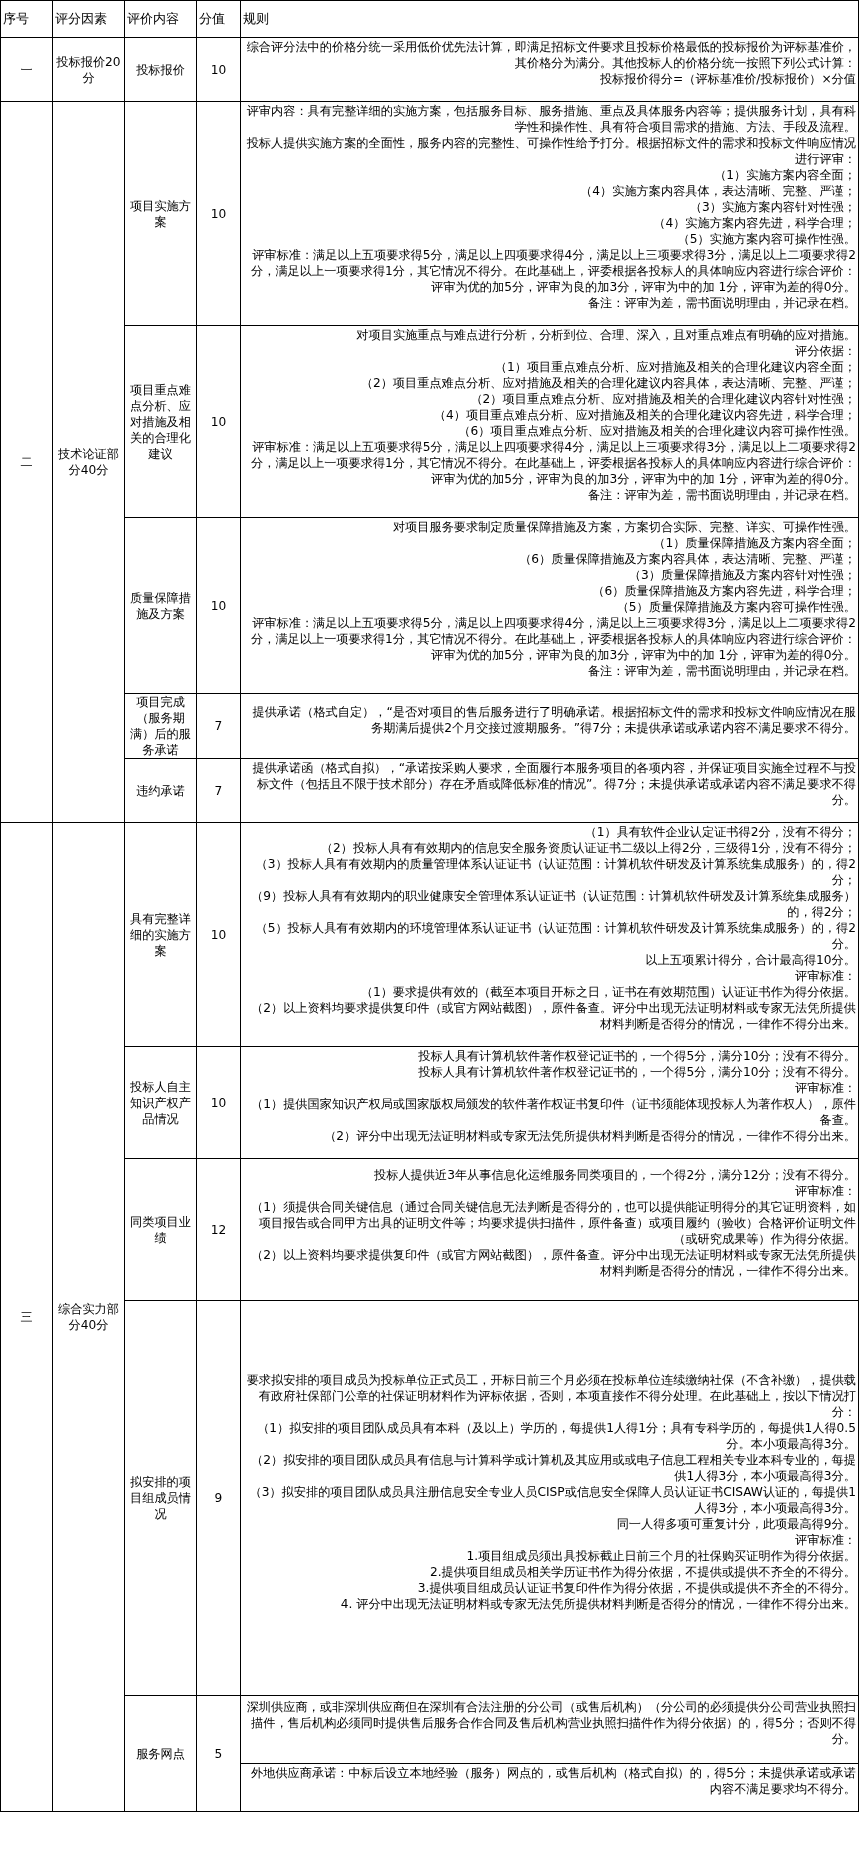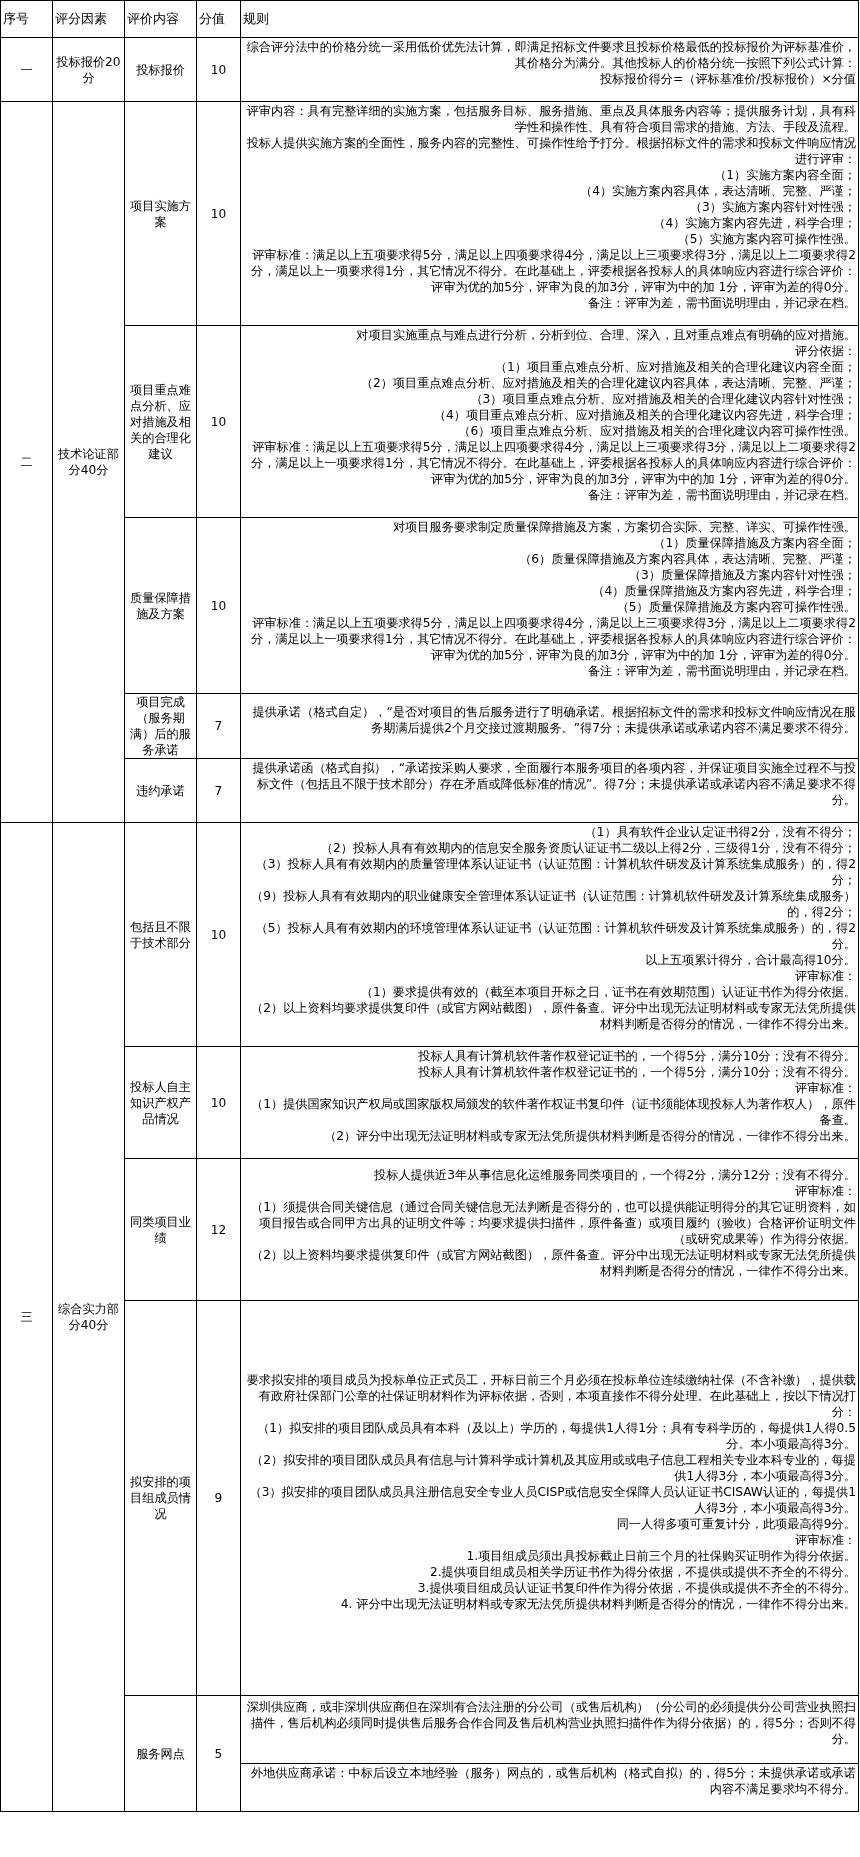--- a/index.html
+++ b/index.html
@@ -62,36 +62,36 @@
       </td>
     </tr>
     <tr style="height:192px">
       <td class="c">项目重点难点分析、应对措施及相关的合理化建议</td>
       <td class="c">10</td>
       <td class="rule">
         <span class="line">对项目实施重点与难点进行分析，分析到位、合理、深入，且对重点难点有明确的应对措施。</span>
         <span class="line">评分依据：</span>
         <span class="line">（1）项目重点难点分析、应对措施及相关的合理化建议内容全面；</span>
         <span class="line">（2）项目重点难点分析、应对措施及相关的合理化建议内容具体，表达清晰、完整、严谨；</span>
-        <span class="line">（3）项目重点难点分析、应对措施及相关的合理化建议内容针对性强；</span>
+        <span class="line">（2）项目重点难点分析、应对措施及相关的合理化建议内容针对性强；</span>
         <span class="line">（4）项目重点难点分析、应对措施及相关的合理化建议内容先进，科学合理；</span>
         <span class="line">（6）项目重点难点分析、应对措施及相关的合理化建议内容可操作性强。</span>
         <span class="line">评审标准：满足以上五项要求得5分，满足以上四项要求得4分，满足以上三项要求得3分，满足以上二项要求得2分，满足以上一项要求得1分，其它情况不得分。在此基础上，评委根据各投标人的具体响应内容进行综合评价：评审为优的加5分，评审为良的加3分，评审为中的加 1分，评审为差的得0分。</span>
         <span class="line">备注：评审为差，需书面说明理由，并记录在档。</span>
       </td>
     </tr>
     <tr style="height:175px">
       <td class="c">质量保障措施及方案</td>
       <td class="c">10</td>
       <td class="rule">
         <span class="line">对项目服务要求制定质量保障措施及方案，方案切合实际、完整、详实、可操作性强。</span>
         <span class="line">（1）质量保障措施及方案内容全面；</span>
         <span class="line">（6）质量保障措施及方案内容具体，表达清晰、完整、严谨；</span>
         <span class="line">（3）质量保障措施及方案内容针对性强；</span>
-        <span class="line">（4）质量保障措施及方案内容先进，科学合理；</span>
+        <span class="line">（6）质量保障措施及方案内容先进，科学合理；</span>
         <span class="line">（5）质量保障措施及方案内容可操作性强。</span>
         <span class="line">评审标准：满足以上五项要求得5分，满足以上四项要求得4分，满足以上三项要求得3分，满足以上二项要求得2分，满足以上一项要求得1分，其它情况不得分。在此基础上，评委根据各投标人的具体响应内容进行综合评价：评审为优的加5分，评审为良的加3分，评审为中的加 1分，评审为差的得0分。</span>
         <span class="line">备注：评审为差，需书面说明理由，并记录在档。</span>
       </td>
     </tr>
     <tr style="height:65px">
       <td class="c">项目完成（服务期满）后的服务承诺</td>
       <td class="c">7</td>
       <td class="rule">
         <span class="line">提供承诺（格式自定），“是否对项目的售后服务进行了明确承诺。根据招标文件的需求和投标文件响应情况在服务期满后提供2个月交接过渡期服务。”得7分；未提供承诺或承诺内容不满足要求不得分。</span>
@@ -101,21 +101,21 @@
       <td class="c">违约承诺</td>
       <td class="c">7</td>
       <td class="rule">
         <span class="line">提供承诺函（格式自拟），“承诺按采购人要求，全面履行本服务项目的各项内容，并保证项目实施全过程不与投标文件（包括且不限于技术部分）存在矛盾或降低标准的情况”。得7分；未提供承诺或承诺内容不满足要求不得分。</span>
       </td>
     </tr>
 
     <tr style="height:210px">
       <td class="c" rowspan="6">三</td>
       <td class="c" rowspan="6">综合实力部分40分</td>
-      <td class="c">包括且不限于技术部分</td>
+      <td class="c">具有完整详细的实施方案</td>
       <td class="c">10</td>
       <td class="rule">
         <span class="line">（1）具有软件企业认定证书得2分，没有不得分；</span>
         <span class="line">（2）投标人具有有效期内的信息安全服务资质认证证书二级以上得2分，三级得1分，没有不得分；</span>
         <span class="line">（3）投标人具有有效期内的质量管理体系认证证书（认证范围：计算机软件研发及计算系统集成服务）的，得2分；</span>
         <span class="line">（9）投标人具有有效期内的职业健康安全管理体系认证证书（认证范围：计算机软件研发及计算系统集成服务）的，得2分；</span>
         <span class="line">（5）投标人具有有效期内的环境管理体系认证证书（认证范围：计算机软件研发及计算系统集成服务）的，得2分。</span>
         <span class="line">以上五项累计得分，合计最高得10分。</span>
         <span class="line">评审标准：</span>
         <span class="line">（1）要求提供有效的（截至本项目开标之日，证书在有效期范围）认证证书作为得分依据。</span>

